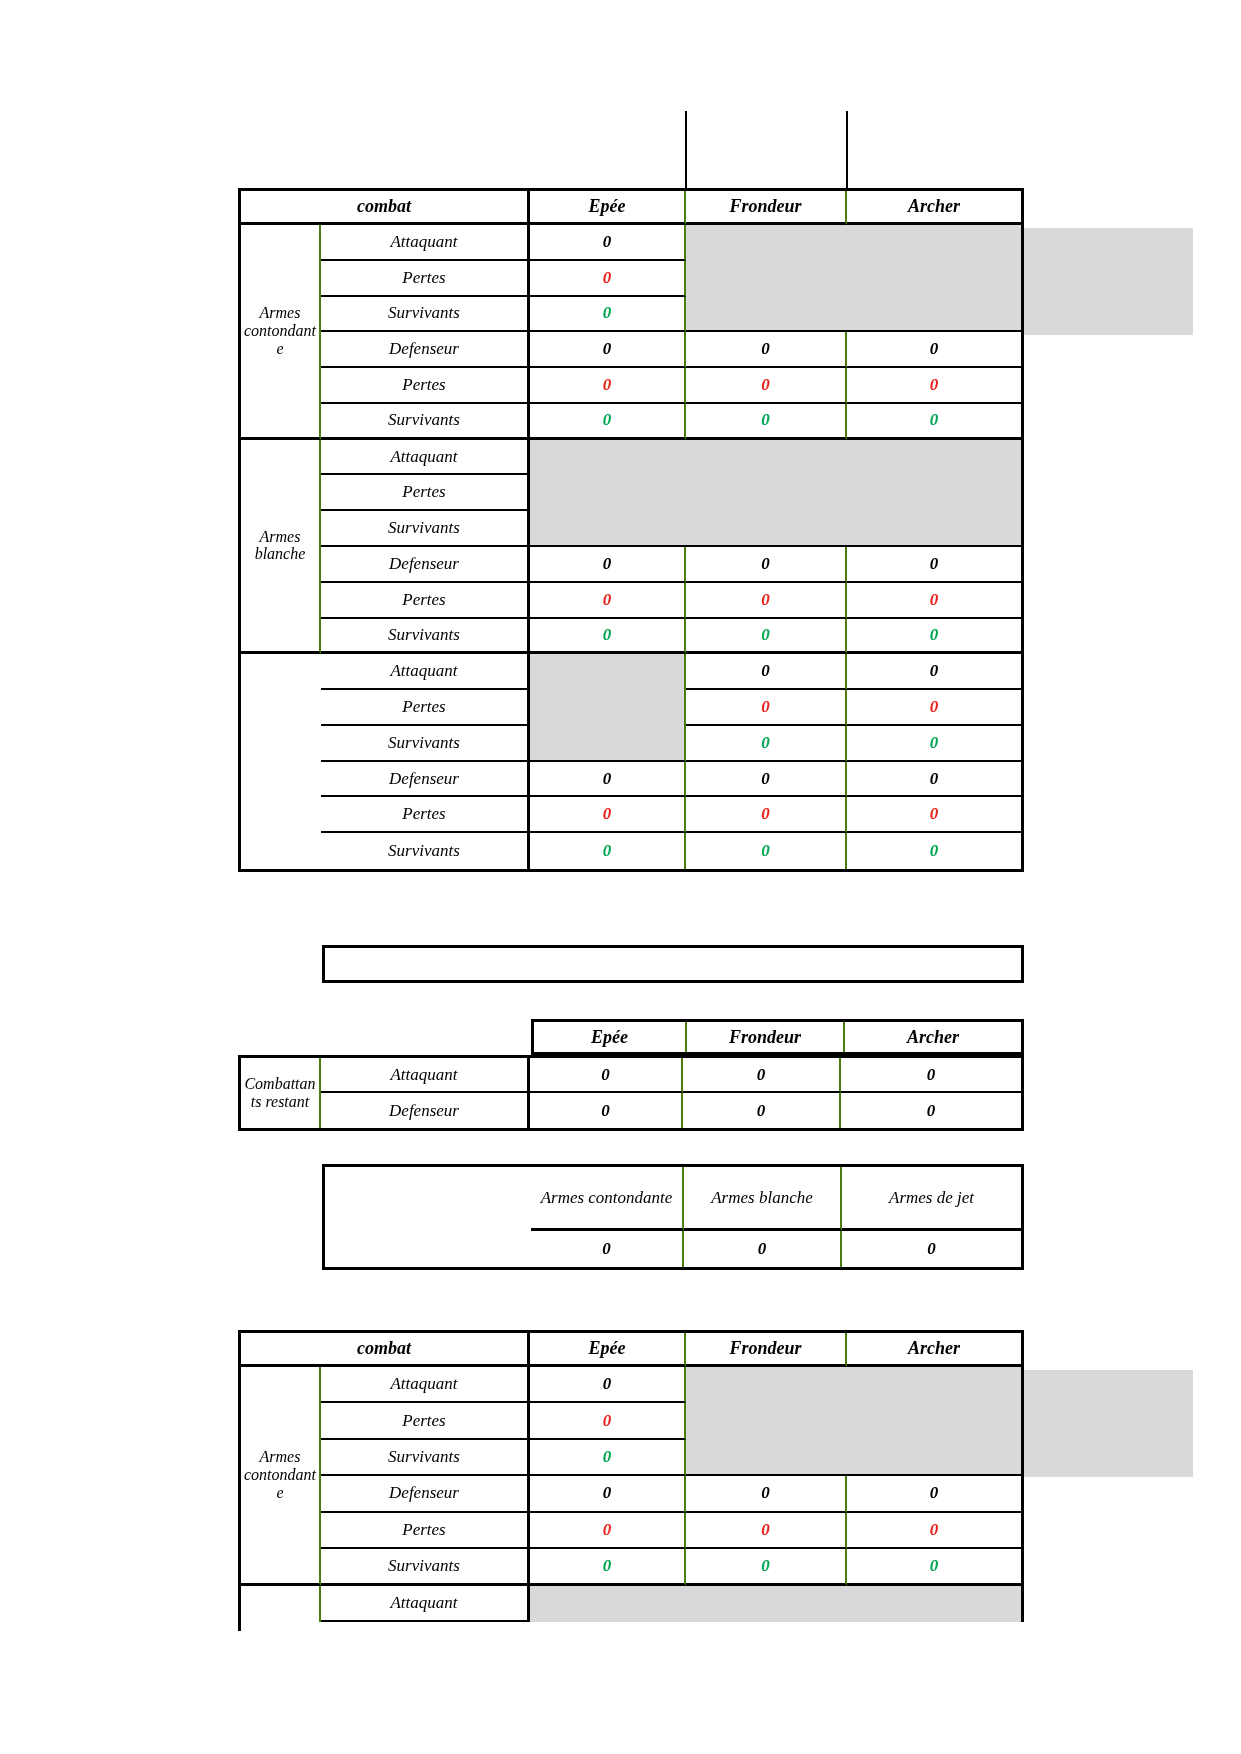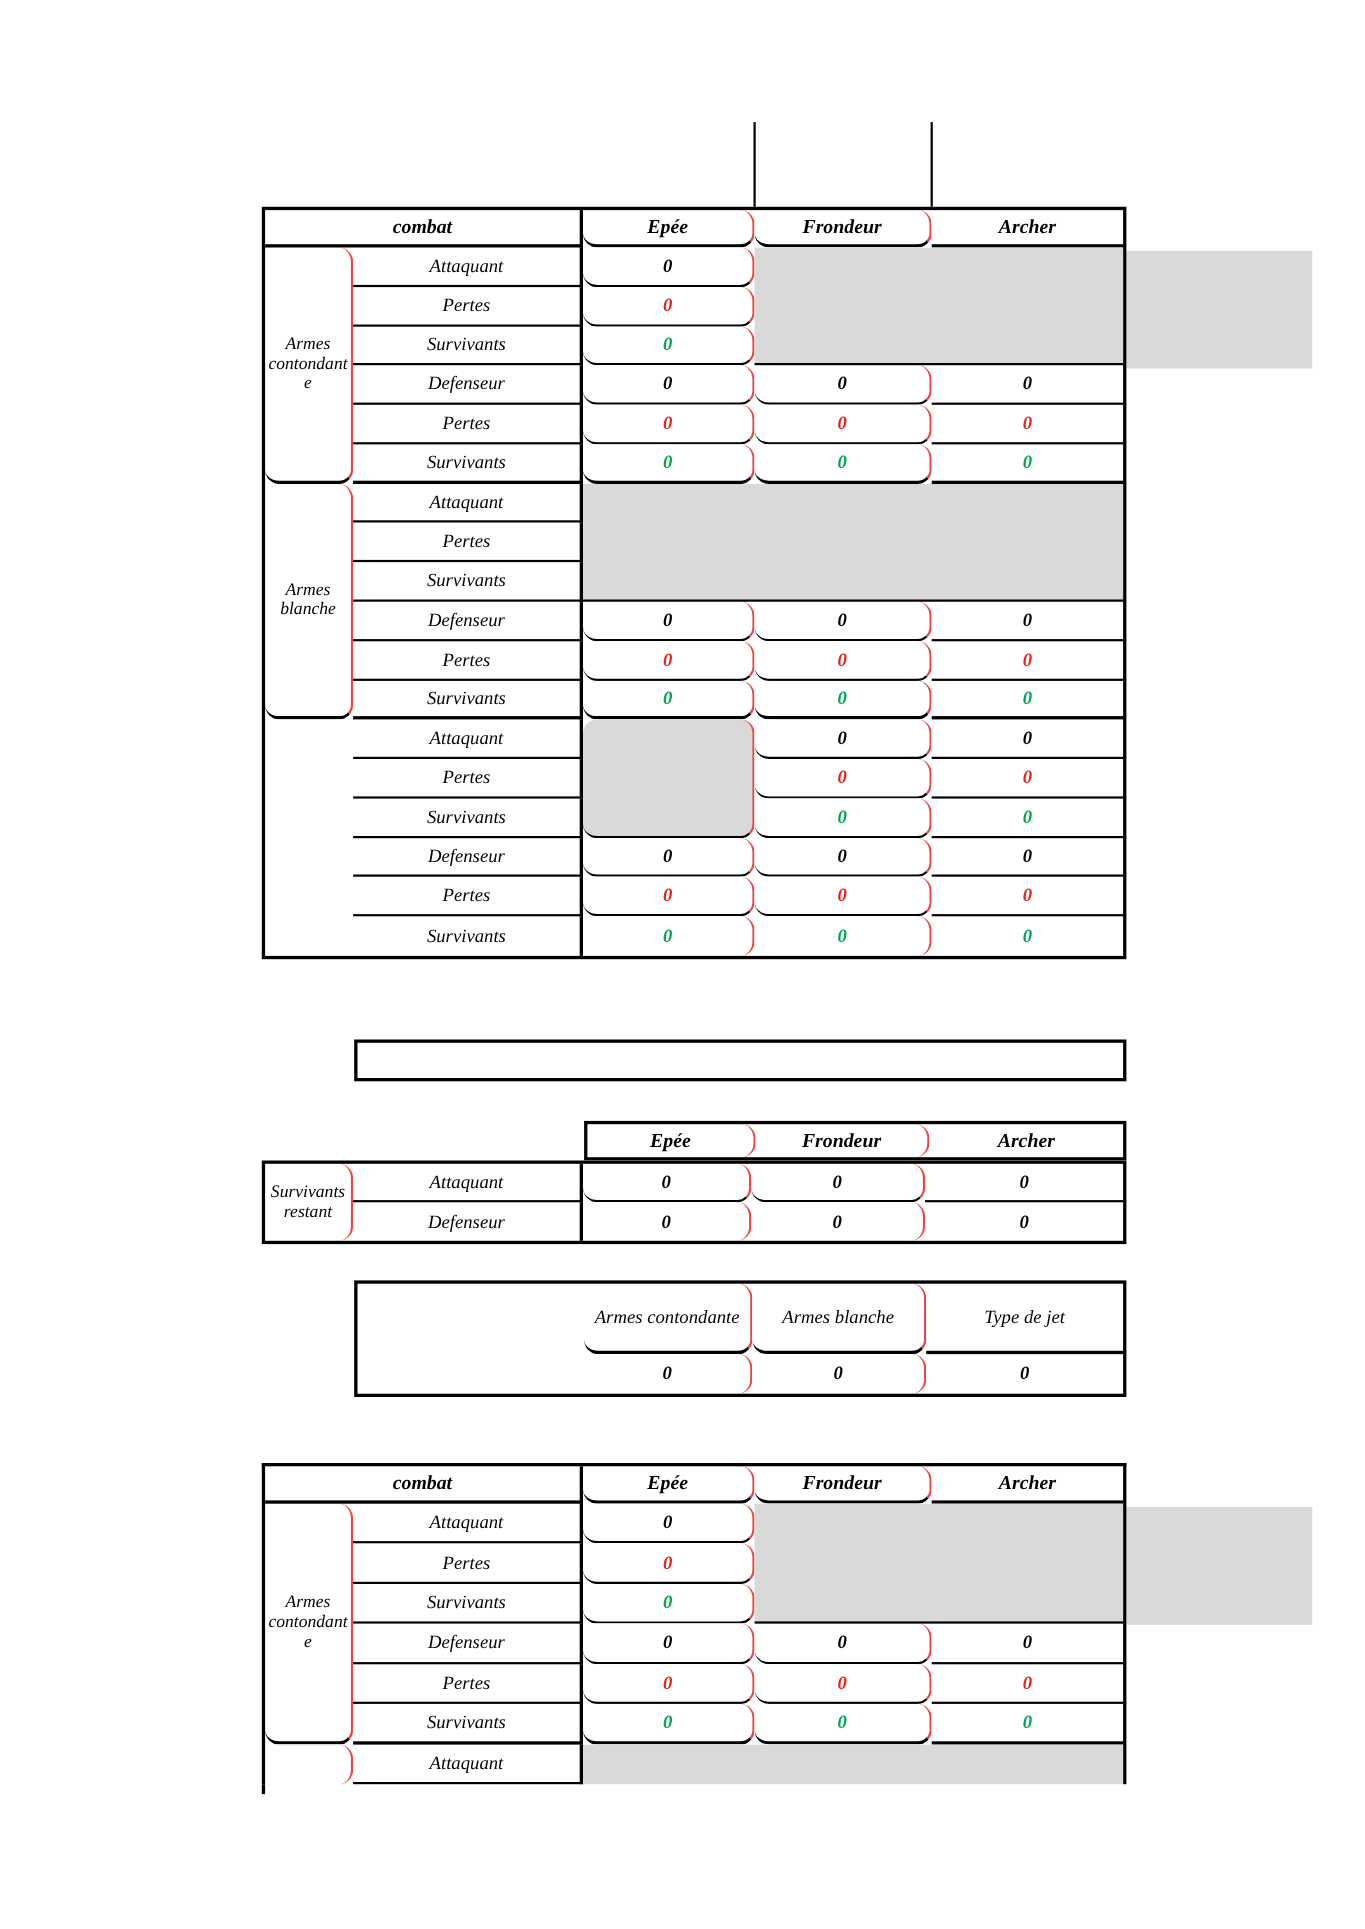--- a/index.html
+++ b/index.html
@@ -8,21 +8,21 @@
   .stub{position:absolute;width:2px;background:#000;}
   .grayext{position:absolute;background:#d9d9d9;}
   .tbl{position:absolute;display:grid;border:3px solid #000;background:#fff;box-sizing:border-box;}
   .cell{display:flex;align-items:center;justify-content:center;text-align:center;
         font-style:italic;color:#000;overflow:hidden;box-sizing:border-box;min-width:0;min-height:0;}
   .hdr{font-size:18px;font-weight:bold;}
   .lbl{font-size:17px;}
   .val{font-size:17px;font-weight:bold;}
   .group{font-size:16px;line-height:1.12;overflow-wrap:anywhere;padding:0 2px;}
   .shade{background:#d9d9d9;}
-  .bR2{border-right:2px solid #ef4444;border-radius:13px;}
+  .bR2{border-right:2px solid #4d7c0f;}
   .bR3{border-right:3px solid #000;}
   .bB2{border-bottom:2px solid #000;}
   .bB3{border-bottom:3px solid #000;}
   .v-norm{color:#000;}
   .v-loss{color:#e8231d;}
   .v-surv{color:#00a651;}
   #combat-top{left:238px;top:188px;width:786px;height:684px;
       grid-template-columns:80px 209px 156px 161px 1fr;
       grid-template-rows:34px repeat(18,1fr);}
   #empty-box{position:absolute;left:322px;top:945px;width:702px;height:38px;
@@ -115,35 +115,35 @@
     </div>
 
   <div id="empty-box"></div>
 
   <div id="remaining-header" class="tbl">
       <div class="cell hdr bR2" style="grid-area: 1 / 1;">Epée</div>
       <div class="cell hdr bR2" style="grid-area: 1 / 2;">Frondeur</div>
       <div class="cell hdr" style="grid-area: 1 / 3;">Archer</div>
     </div>
   <div id="remaining-body" class="tbl">
-      <div class="cell group bR2" style="grid-area: 1 / 1 / 3;">Survivants restant</div>
+      <div class="cell group bR2" style="grid-area: 1 / 1 / 3;">Combattants restant</div>
       <div class="cell lbl bR3 bB2" style="grid-area: 1 / 2;">Attaquant</div>
       <div class="cell val v-norm bR2 bB2" style="grid-area: 1 / 3;">0</div>
       <div class="cell val v-norm bR2 bB2" style="grid-area: 1 / 4;">0</div>
       <div class="cell val v-norm bB2" style="grid-area: 1 / 5;">0</div>
       <div class="cell lbl bR3" style="grid-area: 2 / 2;">Defenseur</div>
       <div class="cell val v-norm bR2" style="grid-area: 2 / 3;">0</div>
       <div class="cell val v-norm bR2" style="grid-area: 2 / 4;">0</div>
       <div class="cell val v-norm" style="grid-area: 2 / 5;">0</div>
     </div>
 
   <div id="force-table" class="tbl">
       <div class="cell lbl bB3 bR2" style="grid-area: 1 / 2;">Armes contondante</div>
       <div class="cell lbl bB3 bR2" style="grid-area: 1 / 3;">Armes blanche</div>
-      <div class="cell lbl bB3" style="grid-area: 1 / 4;">Type de jet</div>
+      <div class="cell lbl bB3" style="grid-area: 1 / 4;">Armes de jet</div>
       <div class="cell val v-norm bR2" style="grid-area: 2 / 2;">0</div>
       <div class="cell val v-norm bR2" style="grid-area: 2 / 3;">0</div>
       <div class="cell val v-norm" style="grid-area: 2 / 4;">0</div>
     </div>
 
   <div id="combat-bottom" class="tbl">
       <div class="cell hdr bR3 bB3" style="grid-area: 1 / 1 / auto / 3;">combat</div>
       <div class="cell hdr bB3 bR2" style="grid-area: 1 / 3;">Epée</div>
       <div class="cell hdr bB3 bR2" style="grid-area: 1 / 4;">Frondeur</div>
       <div class="cell hdr bB3" style="grid-area: 1 / 5;">Archer</div>

